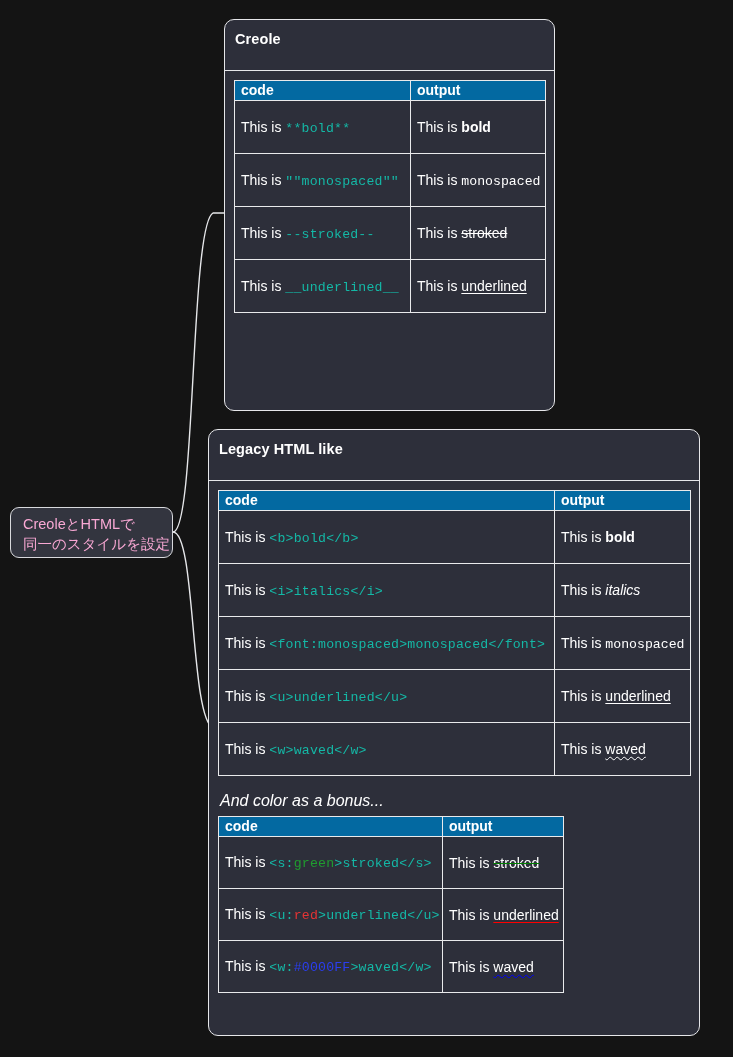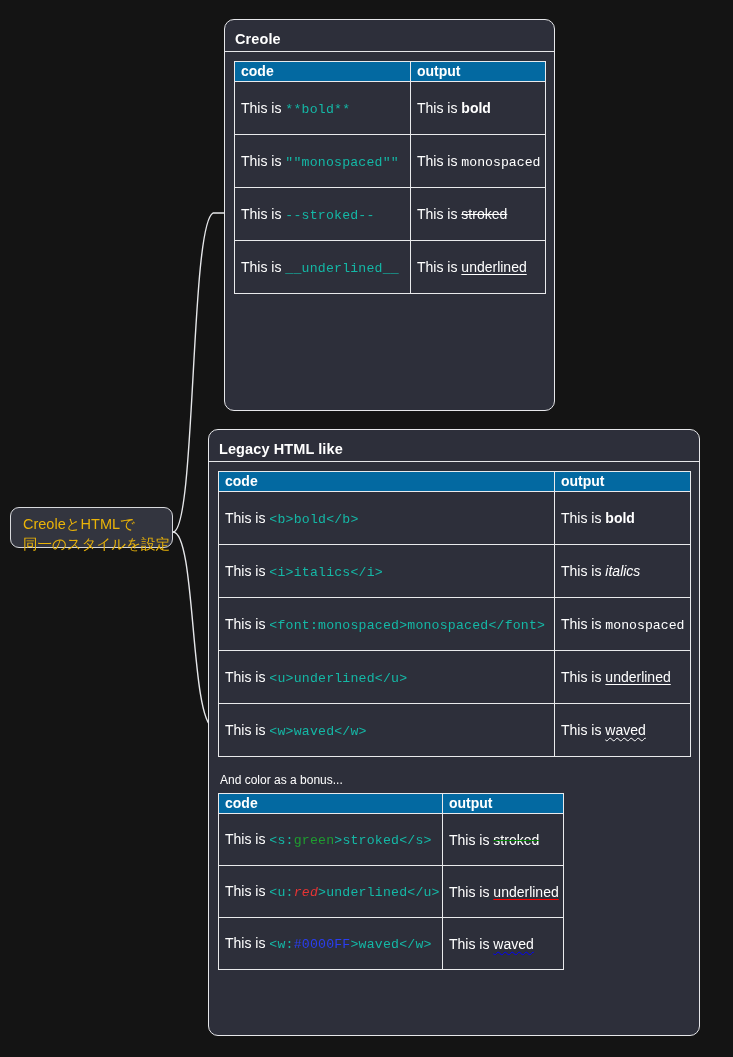--- a/index.html
+++ b/index.html
@@ -23,45 +23,45 @@
     width: 733px; height: 1057px;
     pointer-events: none;
   }
 
   
   #root-node {
     position: absolute;
     left: 10px;
     top: 507px;
     width: 163px;
-    height: 41px;
+    height: 51px;
     box-sizing: border-box;
     background: #33353f;
     border: 1.4px solid #d8d9dd;
     border-radius: 9px;
     padding: 6px 10px 0 12px;
     line-height: 20px;
     font-size: 14.5px;
-    color: #eab308;
+    color: #f9a8d4;
   }
   #root-node .ln { display: block; white-space: pre; }
 
   
   .card {
     position: absolute;
     box-sizing: border-box;
     background: #2d2f3a;
     border: 1.6px solid #e6e7ea;
     border-radius: 10px;
   }
   .card-title {
     font-size: 14.5px;
     font-weight: bold;
     color: #ffffff;
-    padding: 11px 0 4px 10px;
+    padding: 11px 0 23px 10px;
     border-bottom: 1.4px solid #e6e7ea;
     letter-spacing: 0.1px;
   }
   .card-body { padding: 9px 9px 9px 9px; }
 
   
   table.t {
     border-collapse: collapse;
     table-layout: fixed;
     border: 1.3px solid #e9eaec;
@@ -96,27 +96,28 @@
   .b { font-weight: bold; }
   .i { font-style: italic; }
   .m { font-family: "Liberation Mono", "DejaVu Sans Mono", monospace; font-size: 13.2px; }
   .s { text-decoration: line-through; text-decoration-thickness: 1.3px; }
   .u { text-decoration: underline; text-decoration-thickness: 1.3px; text-underline-offset: 2px; }
   .w { text-decoration: underline wavy; text-decoration-thickness: 1px; text-underline-offset: 2px; }
   .s-green { text-decoration-color: #008000; }
   .u-red { text-decoration-color: #ff0000; }
   .w-blue { text-decoration-color: #0000ff; }
   .c-green { color: #1f9d2f; }
-  .c-red { color: #e53434; font-style: italic; }
+  .c-red { color: #e53434; }
   .c-blue { color: #2a3ef0; }
   .pad-l { padding-left: 14px; }
   .bonus-label {
-    font-size: 12px;
+    font-size: 16px;
     color: #ffffff;
     padding: 0 0 4px 2px;
+    font-style: italic;
   }
 
   
   #card-creole { left: 224px; top: 19px; width: 331px; height: 392px; }
   #card-creole table.t { width: 311px; }
   #card-creole col.c1 { width: 176px; }
   #card-creole col.c2 { width: 135px; }
 
   
   #card-legacy { left: 208px; top: 429px; width: 492px; height: 607px; }

